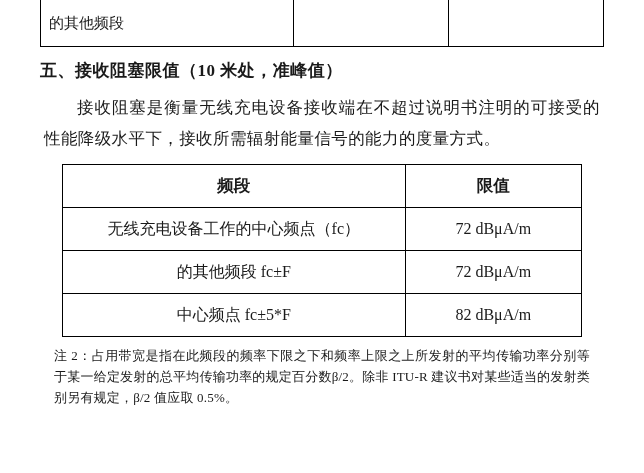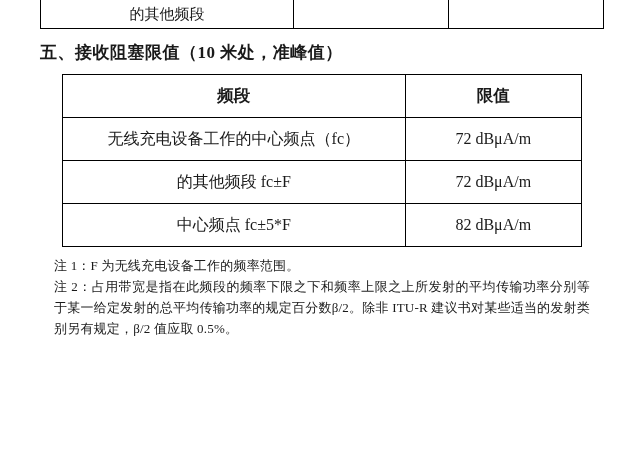--- a/index.html
+++ b/index.html
@@ -29,23 +29,22 @@
     table-layout: fixed;
     margin-top: 0;
   }
   .top-table td {
     border-left: 1px solid #000;
     border-right: 1px solid #000;
     border-bottom: 1px solid #000;
     border-top: none;
     height: 28px;
     font-size: 15px;
-    padding: 0 8px;
+    padding: 9px 8px;
     vertical-align: middle;
-    text-align: center;
   }
   .top-table td.c1 { width: 46%; }
   .top-table td.c2 { width: 27%; }
   .top-table td.c3 { width: 27%; border-right: 1px solid #000; }
   .top-table td.c1 { border-left: 1px solid #000; }
 
   
   .section-title {
     font-size: 17px;
     font-weight: bold;
@@ -116,20 +115,21 @@
       <tr>
         <td class="c1">的其他频段</td>
         <td class="c2"></td>
         <td class="c3"></td>
       </tr>
     </tbody>
   </table>
 
   <div class="section-title">五、接收阻塞限值（10 米处，准峰值）</div>
 
+  <div class="para">接收阻塞是衡量无线充电设备接收端在不超过说明书注明的可接受的性能降级水平下，接收所需辐射能量信号的能力的度量方式。</div>
 
   <div class="data-table-wrap">
     <table class="data-table">
       <colgroup>
         <col class="col-band">
         <col class="col-limit">
       </colgroup>
       <thead>
         <tr>
           <th>频段</th>
@@ -147,17 +147,16 @@
         </tr>
         <tr>
           <td>中心频点 fc±5*F</td>
           <td>82 dBμA/m</td>
         </tr>
       </tbody>
     </table>
   </div>
 
   <div class="notes">
-    <div class="note">注 1：F 为无线充电设备工作的频率范围。</div>
     <div class="note note-indent">注 2：占用带宽是指在此频段的频率下限之下和频率上限之上所发射的平均传输功率分别等于某一给定发射的总平均传输功率的规定百分数β/2。除非 ITU-R 建议书对某些适当的发射类别另有规定，β/2 值应取 0.5%。</div>
   </div>
 
 </div>
 
 </body></html>

